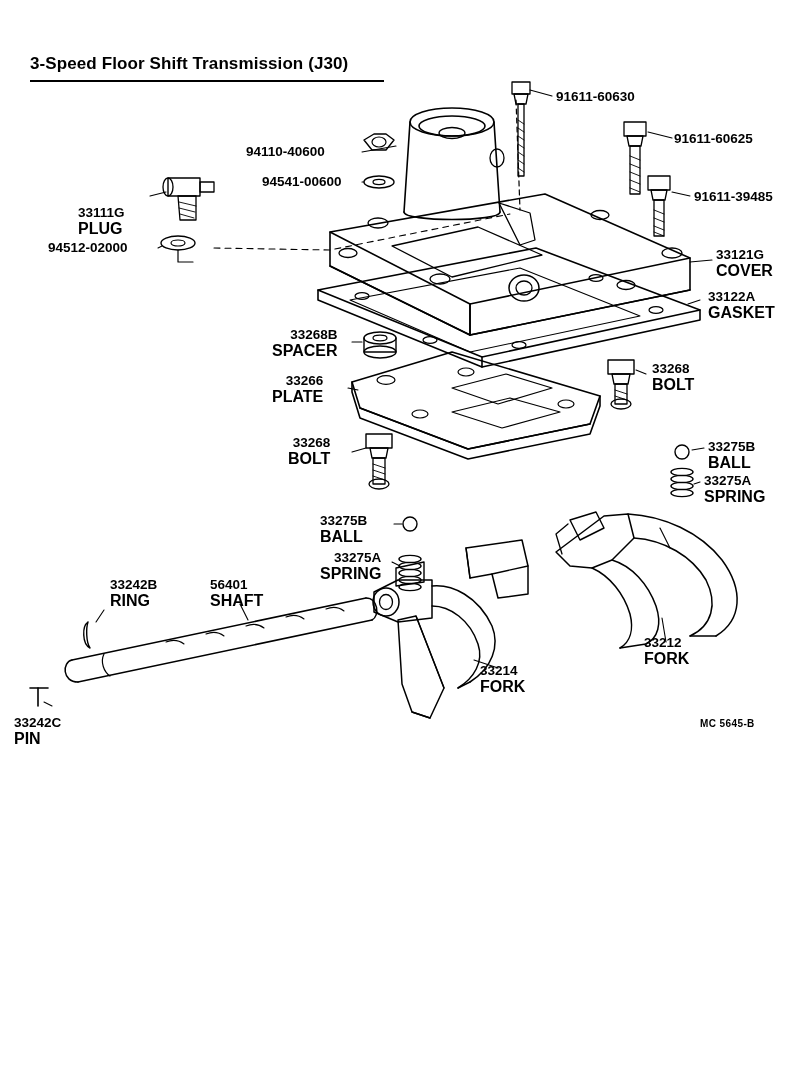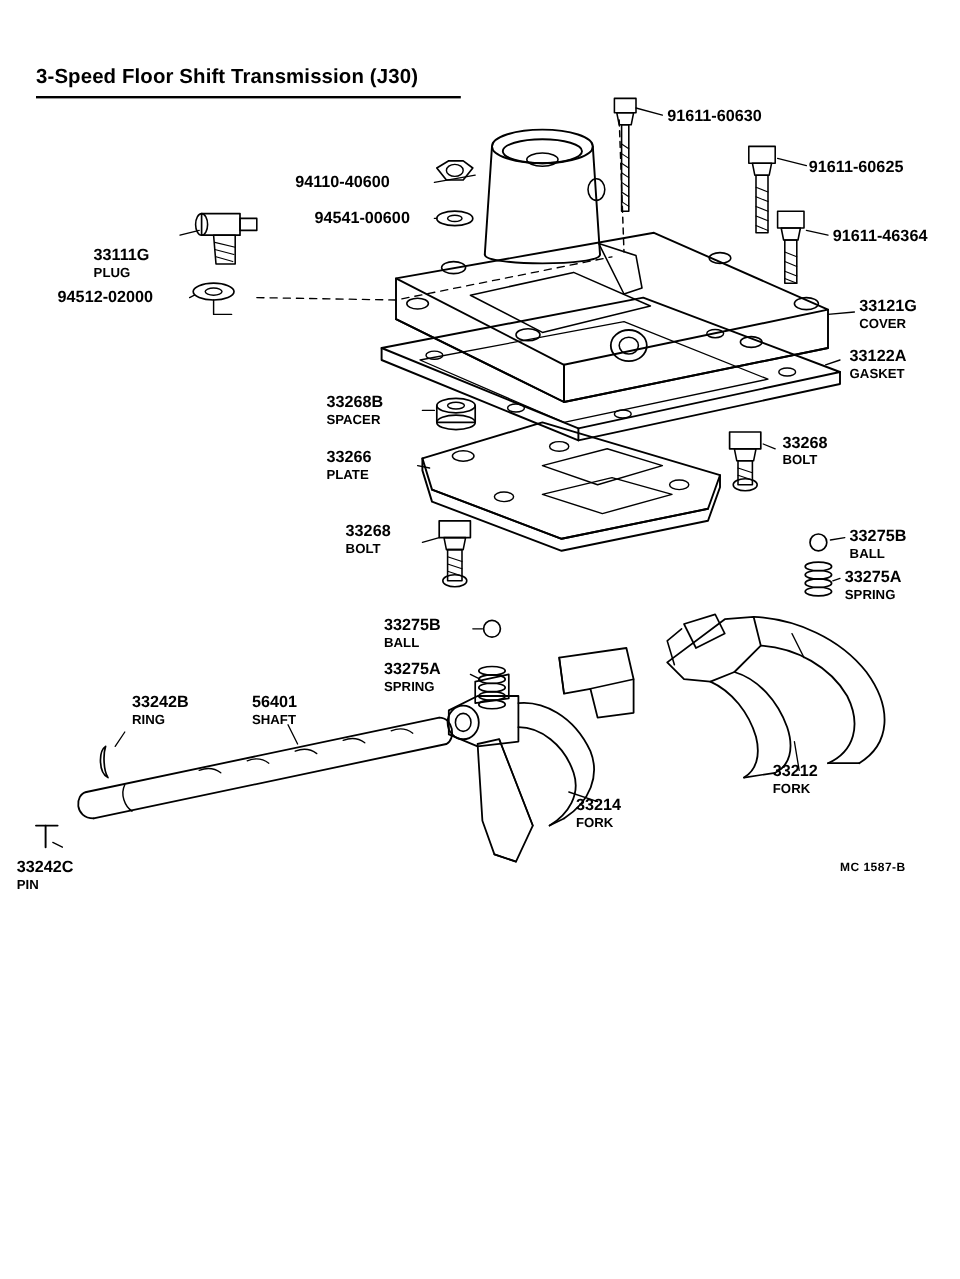--- a/index.html
+++ b/index.html
@@ -40,21 +40,21 @@
   }
   .callout {
     position: absolute;
     font-size: 13.5px;
     font-weight: bold;
     line-height: 13.5px;
     white-space: nowrap;
   }
   .callout .sub {
     display: block;
-    font-size: 11px;
+    font-size: 16px;
     font-weight: bold;
     line-height: 13px;
     margin-top: 2px;
   }
   .callout.right-align {
     text-align: right;
   }
   .callout.right-align .sub {
     text-align: left;
   }
@@ -316,21 +316,21 @@
 
   <div class="callout" style="left:556px; top:90px;">
     <span>91611-60630</span>
   </div>
 
   <div class="callout" style="left:674px; top:132px;">
     <span>91611-60625</span>
   </div>
 
   <div class="callout" style="left:694px; top:190px;">
-    <span>91611-46364</span>
+    <span>91611-39485</span>
   </div>
 
   <div class="callout right-align" style="left:246px; top:145px;">
     <span>94110-40600</span>
   </div>
 
   <div class="callout right-align" style="left:262px; top:175px;">
     <span>94541-00600</span>
   </div>
 
@@ -411,15 +411,15 @@
   <div class="callout" style="left:480px; top:664px;">
     <span>33214</span>
     <span class="sub">FORK</span>
   </div>
 
   <div class="callout" style="left:644px; top:636px;">
     <span>33212</span>
     <span class="sub">FORK</span>
   </div>
 
-  <div class="mc-code">MC 1587-B</div>
+  <div class="mc-code">MC 5645-B</div>
 
 </div>
 
 </body></html>

